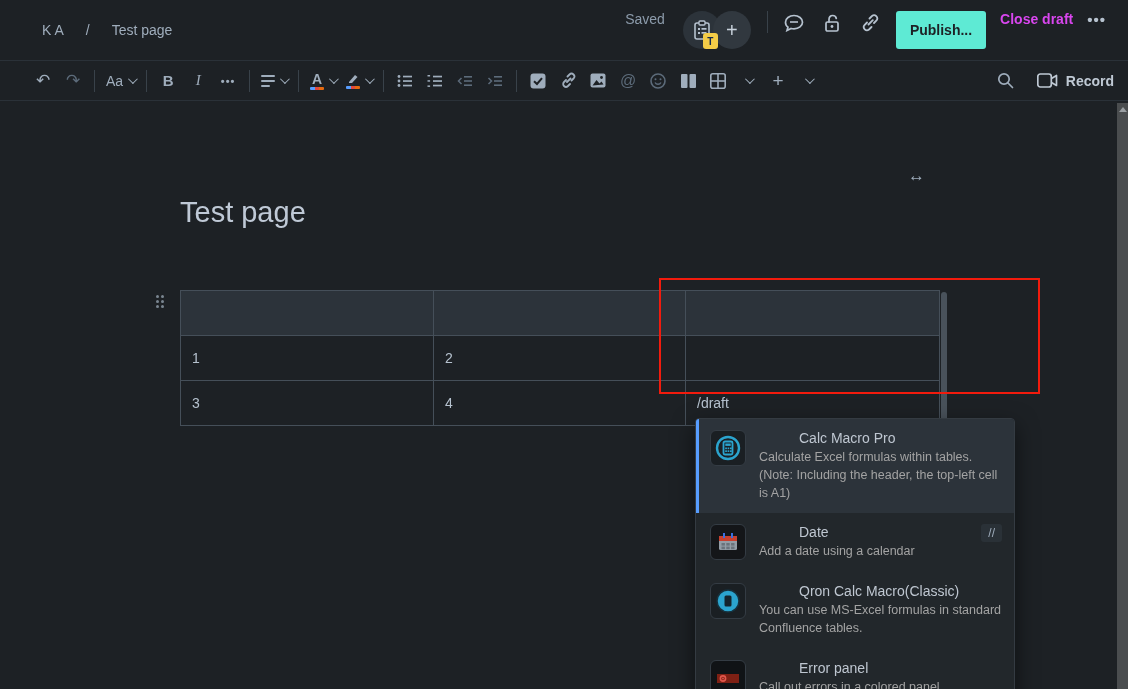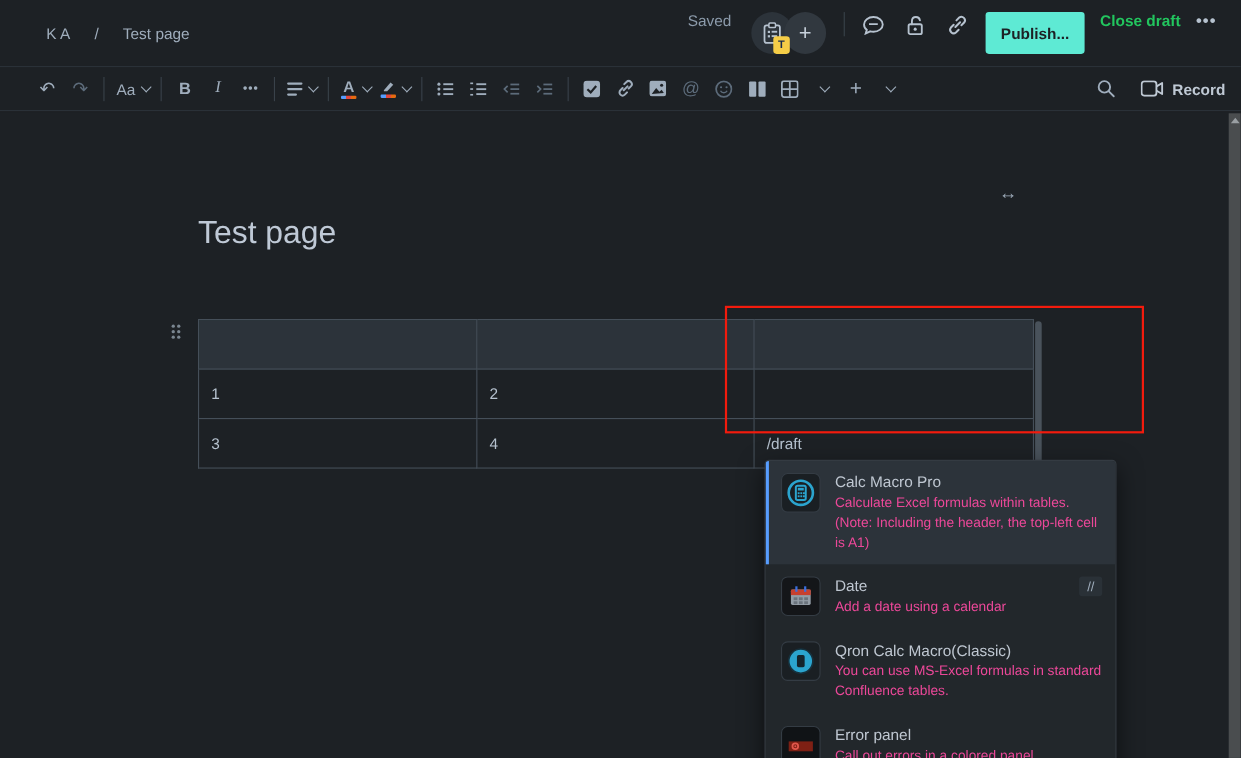--- a/index.html
+++ b/index.html
@@ -31,21 +31,21 @@
     background:#F5CD47; color:#172B4D; border-radius:3px;
     font-size:10px; font-weight:700; display:flex; align-items:center; justify-content:center;
   }
   .vdivider { width:1px; height:22px; background:#39424A; }
   .icon-btn { color:#B6C2CF; display:flex; align-items:center; justify-content:center; width:24px; height:24px; }
   .publish-btn {
     background:#5eead4; color:#1D2125; border:none; border-radius:3px;
     font-size:14px; font-weight:700; padding:8px 14px; cursor:pointer;
     font-family:inherit;
   }
-  .close-draft { font-size:14px; font-weight:600; color:#22c55e; cursor:pointer; }
+  .close-draft { font-size:14px; font-weight:600; color:#d946ef; cursor:pointer; }
   .more-dots { color:#B6C2CF; font-size:15px; letter-spacing:1px; font-weight:700; cursor:pointer; }
   
   .toolbar {
     position:absolute; top:60px; left:0; width:1128px; height:41px;
     display:flex; align-items:center; padding:0 14px 0 30px;
     border-top:1px solid #2A3138; border-bottom:1px solid #2A3138;
     background:#1D2125; font-size:14px;
   }
   .tb-group { display:flex; align-items:center; gap:4px; }
   .tb-btn {
@@ -104,22 +104,22 @@
   }
   .menu-item.selected { background:#2C333A; border-left-color:#579DFF; }
   .mi-icon {
     flex:0 0 36px; width:36px; height:36px; border-radius:6px;
     background:#1A1F23; border:1px solid #343C44;
     display:flex; align-items:center; justify-content:center;
   }
   .mi-icon.dark { background:#141619; }
   .mi-icon.darker { background:#101316; }
   .mi-text { flex:1; }
-  .mi-title { font-size:14px; color:#BFC7D1; margin-bottom:3px; }
-  .mi-desc { font-size:12.5px; color:#ec4899; line-height:1.42; }
+  .mi-title { font-size:14px; color:#BFC7D1; margin-bottom:3px;margin-left:40px; }
+  .mi-desc { font-size:12.5px; color:#a3a3a3; line-height:1.42; }
   .mi-shortcut {
     margin-left:auto; flex:0 0 auto; background:#2A3137; color:#9FADBC;
     font-size:12px; padding:2px 7px; border-radius:3px; align-self:flex-start;
   }
   
   .annotation {
     position:absolute; left:659px; top:278px; width:381px; height:116px;
     border:2px solid #F21B0D; z-index:9; pointer-events:none;
   }
   

